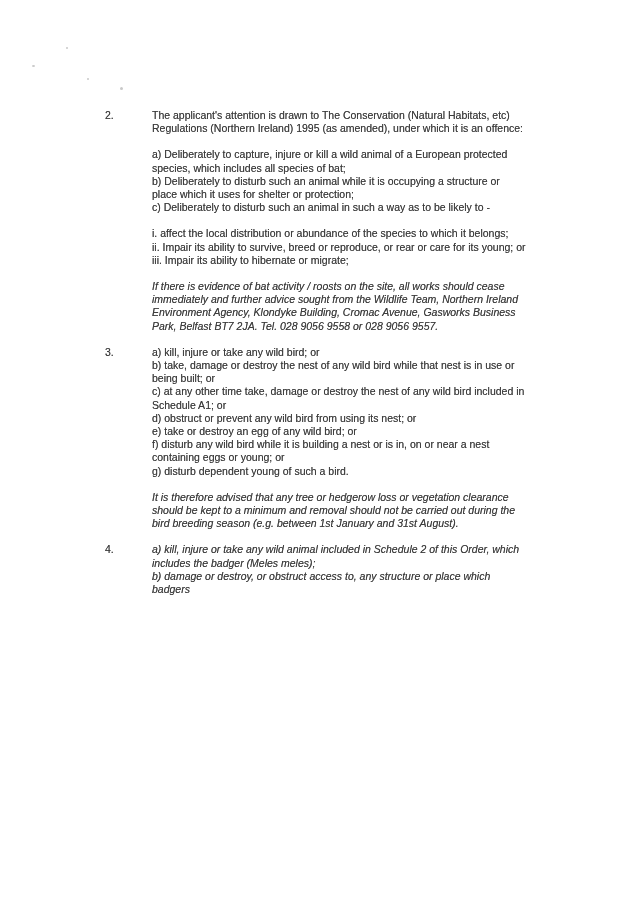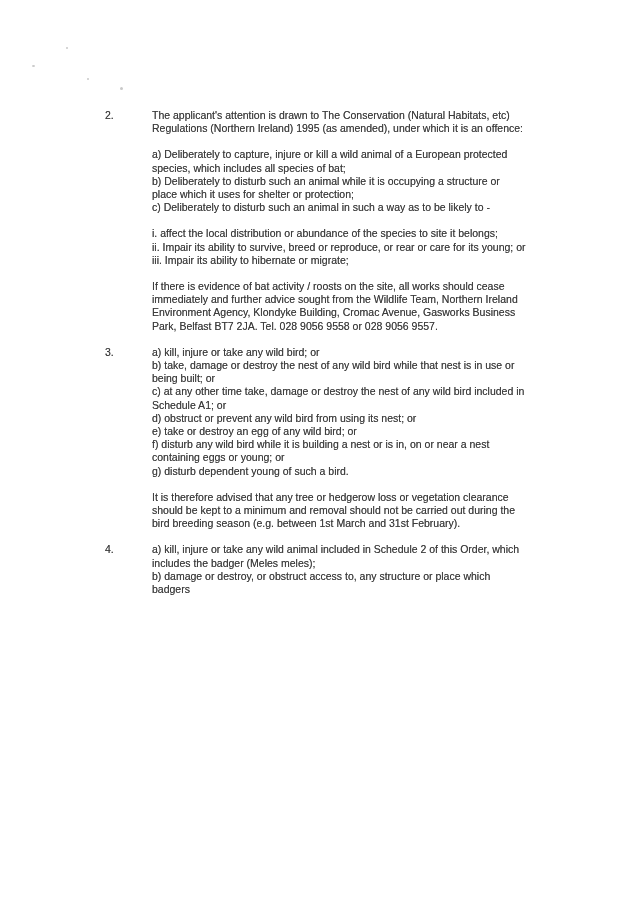--- a/index.html
+++ b/index.html
@@ -38,20 +38,21 @@
   }
   .clause-body p {
     margin: 0 18px 13px 0;
     font-size: 10.5px;
     line-height: 13.2px;
     white-space: pre-wrap;
     text-shadow: 0 0 0.6px rgba(70,70,70,0.75);
   }
   .clause-body p:last-child {
     margin-bottom: 0;
+    font-style: italic;
   }
   .speckle {
     position: absolute;
     background: #c9c9c9;
     border-radius: 50%;
     width: 2px;
     height: 2px;
   }
   .sp1 { left: 66px;  top: 47px; }
   .sp2 { left: 32px;  top: 65px; width: 3px; height: 2px; }
@@ -70,38 +71,38 @@
 
   <div class="content">
 
     <section class="clause">
       <div class="clause-number">2.</div>
       <div class="clause-body">
         <p>The applicant's attention is drawn to The Conservation (Natural Habitats, etc) Regulations (Northern Ireland) 1995 (as amended), under which it is an offence:</p>
         <p>a) Deliberately to capture, injure or kill a wild animal of a European protected species, which includes all species of bat;
 b) Deliberately to disturb such an animal while it is occupying a structure or place which it uses for shelter or protection;
 c) Deliberately to disturb such an animal in such a way as to be likely to -</p>
-        <p>i. affect the local distribution or abundance of the species to site it belongs;
+        <p>i. affect the local distribution or abundance of the species to which it belongs;
 ii. Impair its ability to survive, breed or reproduce, or rear or care for its young; or
 iii. Impair its ability to hibernate or migrate;</p>
         <p>If there is evidence of bat activity / roosts on the site, all works should cease immediately and further advice sought from the Wildlife Team, Northern Ireland Environment Agency, Klondyke Building, Cromac Avenue, Gasworks Business Park, Belfast BT7 2JA. Tel. 028 9056 9558 or 028 9056 9557.</p>
       </div>
     </section>
 
     <section class="clause">
       <div class="clause-number">3.</div>
       <div class="clause-body">
         <p>a) kill, injure or take any wild bird; or
 b) take, damage or destroy the nest of any wild bird while that nest is in use or being built; or
 c) at any other time take, damage or destroy the nest of any wild bird included in Schedule A1; or
 d) obstruct or prevent any wild bird from using its nest; or
 e) take or destroy an egg of any wild bird; or
 f) disturb any wild bird while it is building a nest or is in, on or near a nest containing eggs or young; or
 g) disturb dependent young of such a bird.</p>
-        <p>It is therefore advised that any tree or hedgerow loss or vegetation clearance should be kept to a minimum and removal should not be carried out during the bird breeding season (e.g. between 1st March and 31st February).</p>
+        <p>It is therefore advised that any tree or hedgerow loss or vegetation clearance should be kept to a minimum and removal should not be carried out during the bird breeding season (e.g. between 1st January and 31st August).</p>
       </div>
     </section>
 
     <section class="clause">
       <div class="clause-number">4.</div>
       <div class="clause-body">
         <p>a) kill, injure or take any wild animal included in Schedule 2 of this Order, which includes the badger (Meles meles);
 b) damage or destroy, or obstruct access to, any structure or place which badgers</p>
       </div>
     </section>

